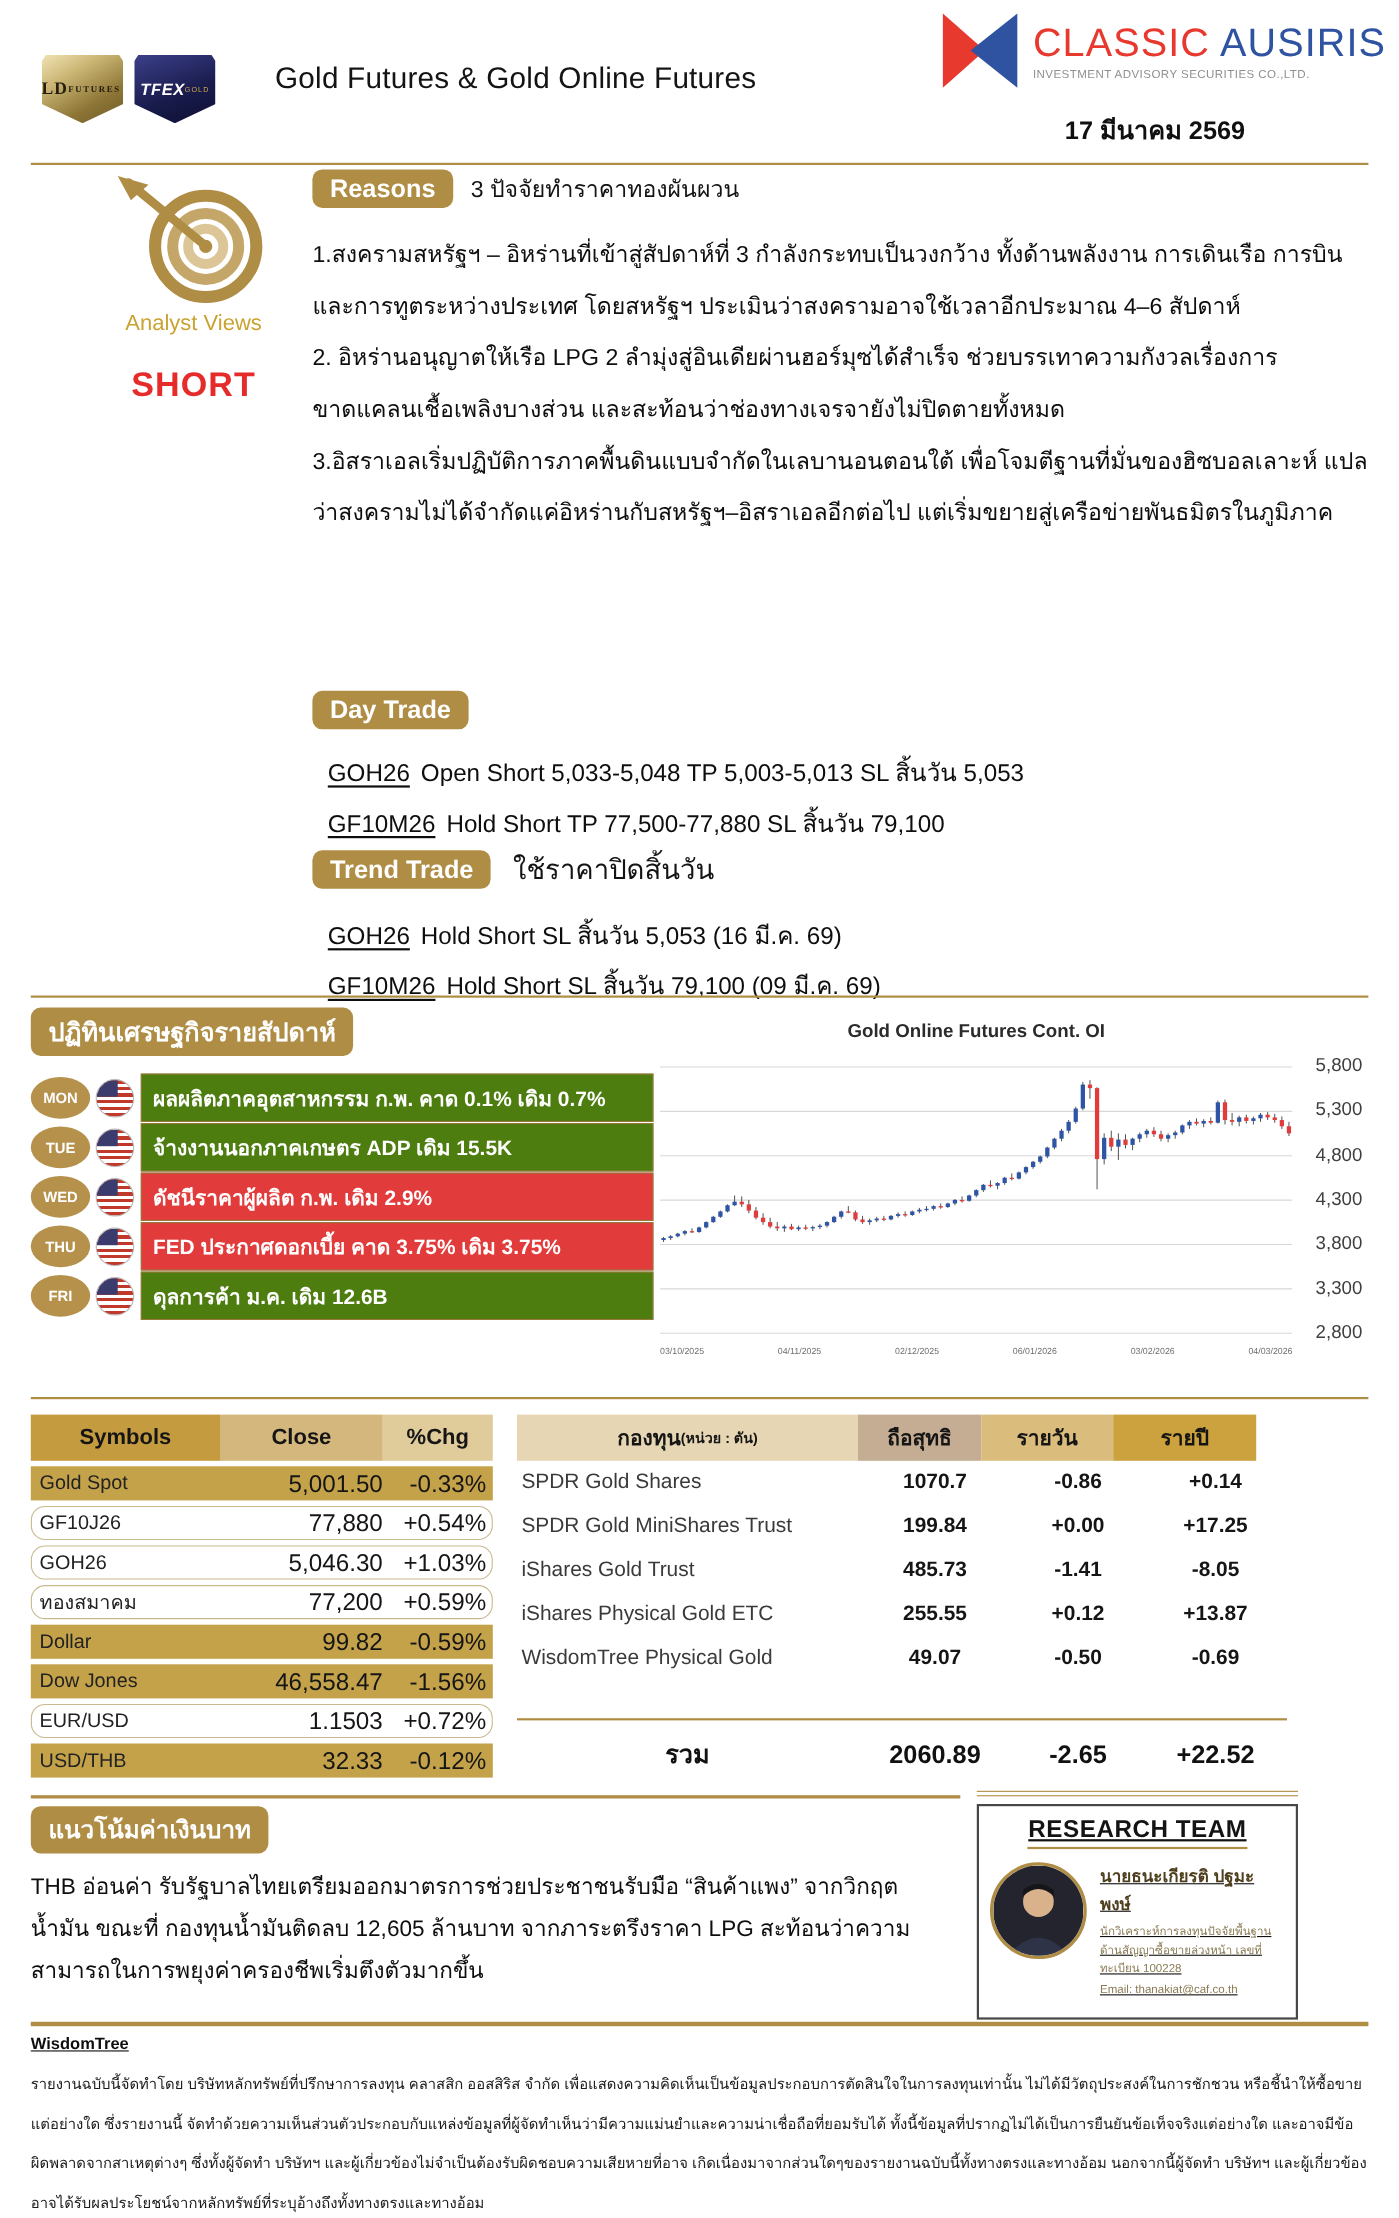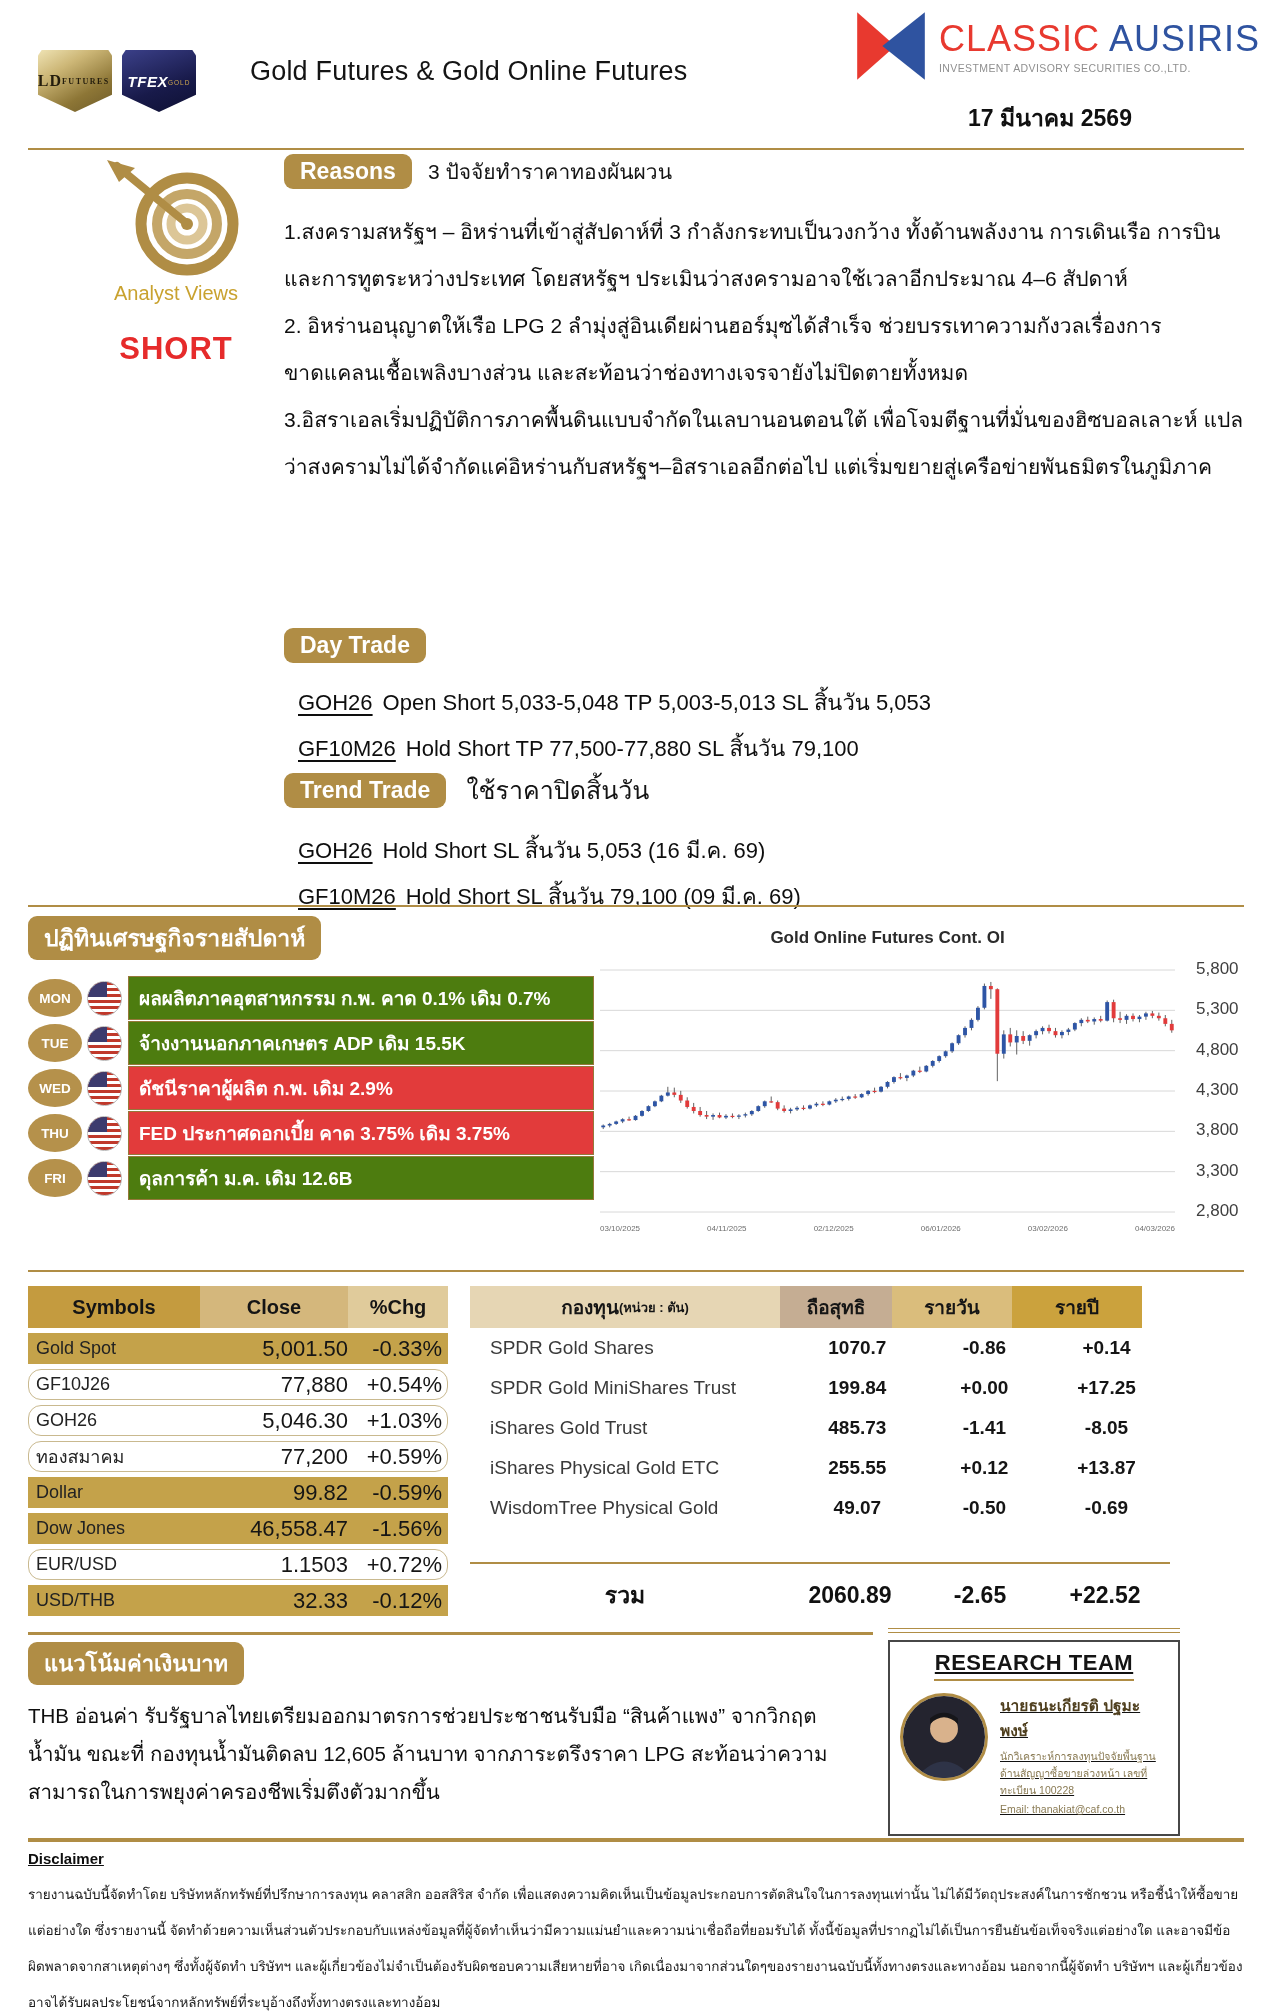--- a/index.html
+++ b/index.html
@@ -88,21 +88,21 @@
   .funds { left:470px; top:1286px; width:700px; }
   .fund-head { display:flex; height:42px; font-weight:bold; color:#151515; }
   .fund-head > div { display:flex; align-items:center; justify-content:center; font-size:19px; }
   .fh1 { width:310px; background:#e6d6b4; }
   .fh1 .unit { font-size:13px; font-weight:bold; }
   .fh2 { width:112px; background:#c5ad93; }
   .fh3 { width:120px; background:#dabd7c; }
   .fh4 { width:130px; background:#cba23d; }
   .fund-row { display:flex; align-items:center; height:40px; }
   .fund-row:first-of-type { margin-top:8px; }
-  .fr-name { width:310px; padding-left:4px; font-size:19px; color:#3a3a3a;margin-left:16px; }
+  .fr-name { width:310px; padding-left:4px; font-size:19px; color:#3a3a3a; }
   .fr-num { font-size:19px; font-weight:bold; color:#151515; text-align:center; }
   .fr-net { width:140px; } .fr-day { width:120px; } .fr-year { width:130px; }
   .fund-div { height:2px; background:#b08d45; margin-top:34px; }
   .fund-total { display:flex; align-items:center; height:62px; }
   .ft-label { width:310px; text-align:center; font-size:23px; font-weight:bold; }
   .ft-num { font-size:23px; font-weight:bold; text-align:center; }
 
   
   .baht { left:28px; top:1642px; width:838px; }
   .baht-badge { font-size:22px; }
@@ -573,15 +573,15 @@
     </div>
     <div class="res-info">
       <div class="name">นายธนะเกียรติ ปฐมะพงษ์</div>
       <div class="role">นักวิเคราะห์การลงทุนปัจจัยพื้นฐานด้านสัญญาซื้อขายล่วงหน้า เลขที่ทะเบียน 100228</div>
       <div class="email">Email: thanakiat@caf.co.th</div>
     </div>
   </div>
 </div>
 
 <div class="abs disclaimer">
-  <div class="disc-title">Disclaimer</div>
+  <div class="disc-title">WisdomTree</div>
   <div class="disc-text">รายงานฉบับนี้จัดทำโดย บริษัทหลักทรัพย์ที่ปรึกษาการลงทุน คลาสสิก ออสสิริส จำกัด เพื่อแสดงความคิดเห็นเป็นข้อมูลประกอบการตัดสินใจในการลงทุนเท่านั้น ไม่ได้มีวัตถุประสงค์ในการชักชวน หรือชี้นำให้ซื้อขายแต่อย่างใด ซึ่งรายงานนี้ จัดทำด้วยความเห็นส่วนตัวประกอบกับแหล่งข้อมูลที่ผู้จัดทำเห็นว่ามีความแม่นยำและความน่าเชื่อถือที่ยอมรับได้ ทั้งนี้ข้อมูลที่ปรากฏไม่ได้เป็นการยืนยันข้อเท็จจริงแต่อย่างใด และอาจมีข้อผิดพลาดจากสาเหตุต่างๆ ซึ่งทั้งผู้จัดทำ บริษัทฯ และผู้เกี่ยวข้องไม่จำเป็นต้องรับผิดชอบความเสียหายที่อาจ เกิดเนื่องมาจากส่วนใดๆของรายงานฉบับนี้ทั้งทางตรงและทางอ้อม นอกจากนี้ผู้จัดทำ บริษัทฯ และผู้เกี่ยวข้อง อาจได้รับผลประโยชน์จากหลักทรัพย์ที่ระบุอ้างถึงทั้งทางตรงและทางอ้อม</div>
 </div>
 
 </body></html>

